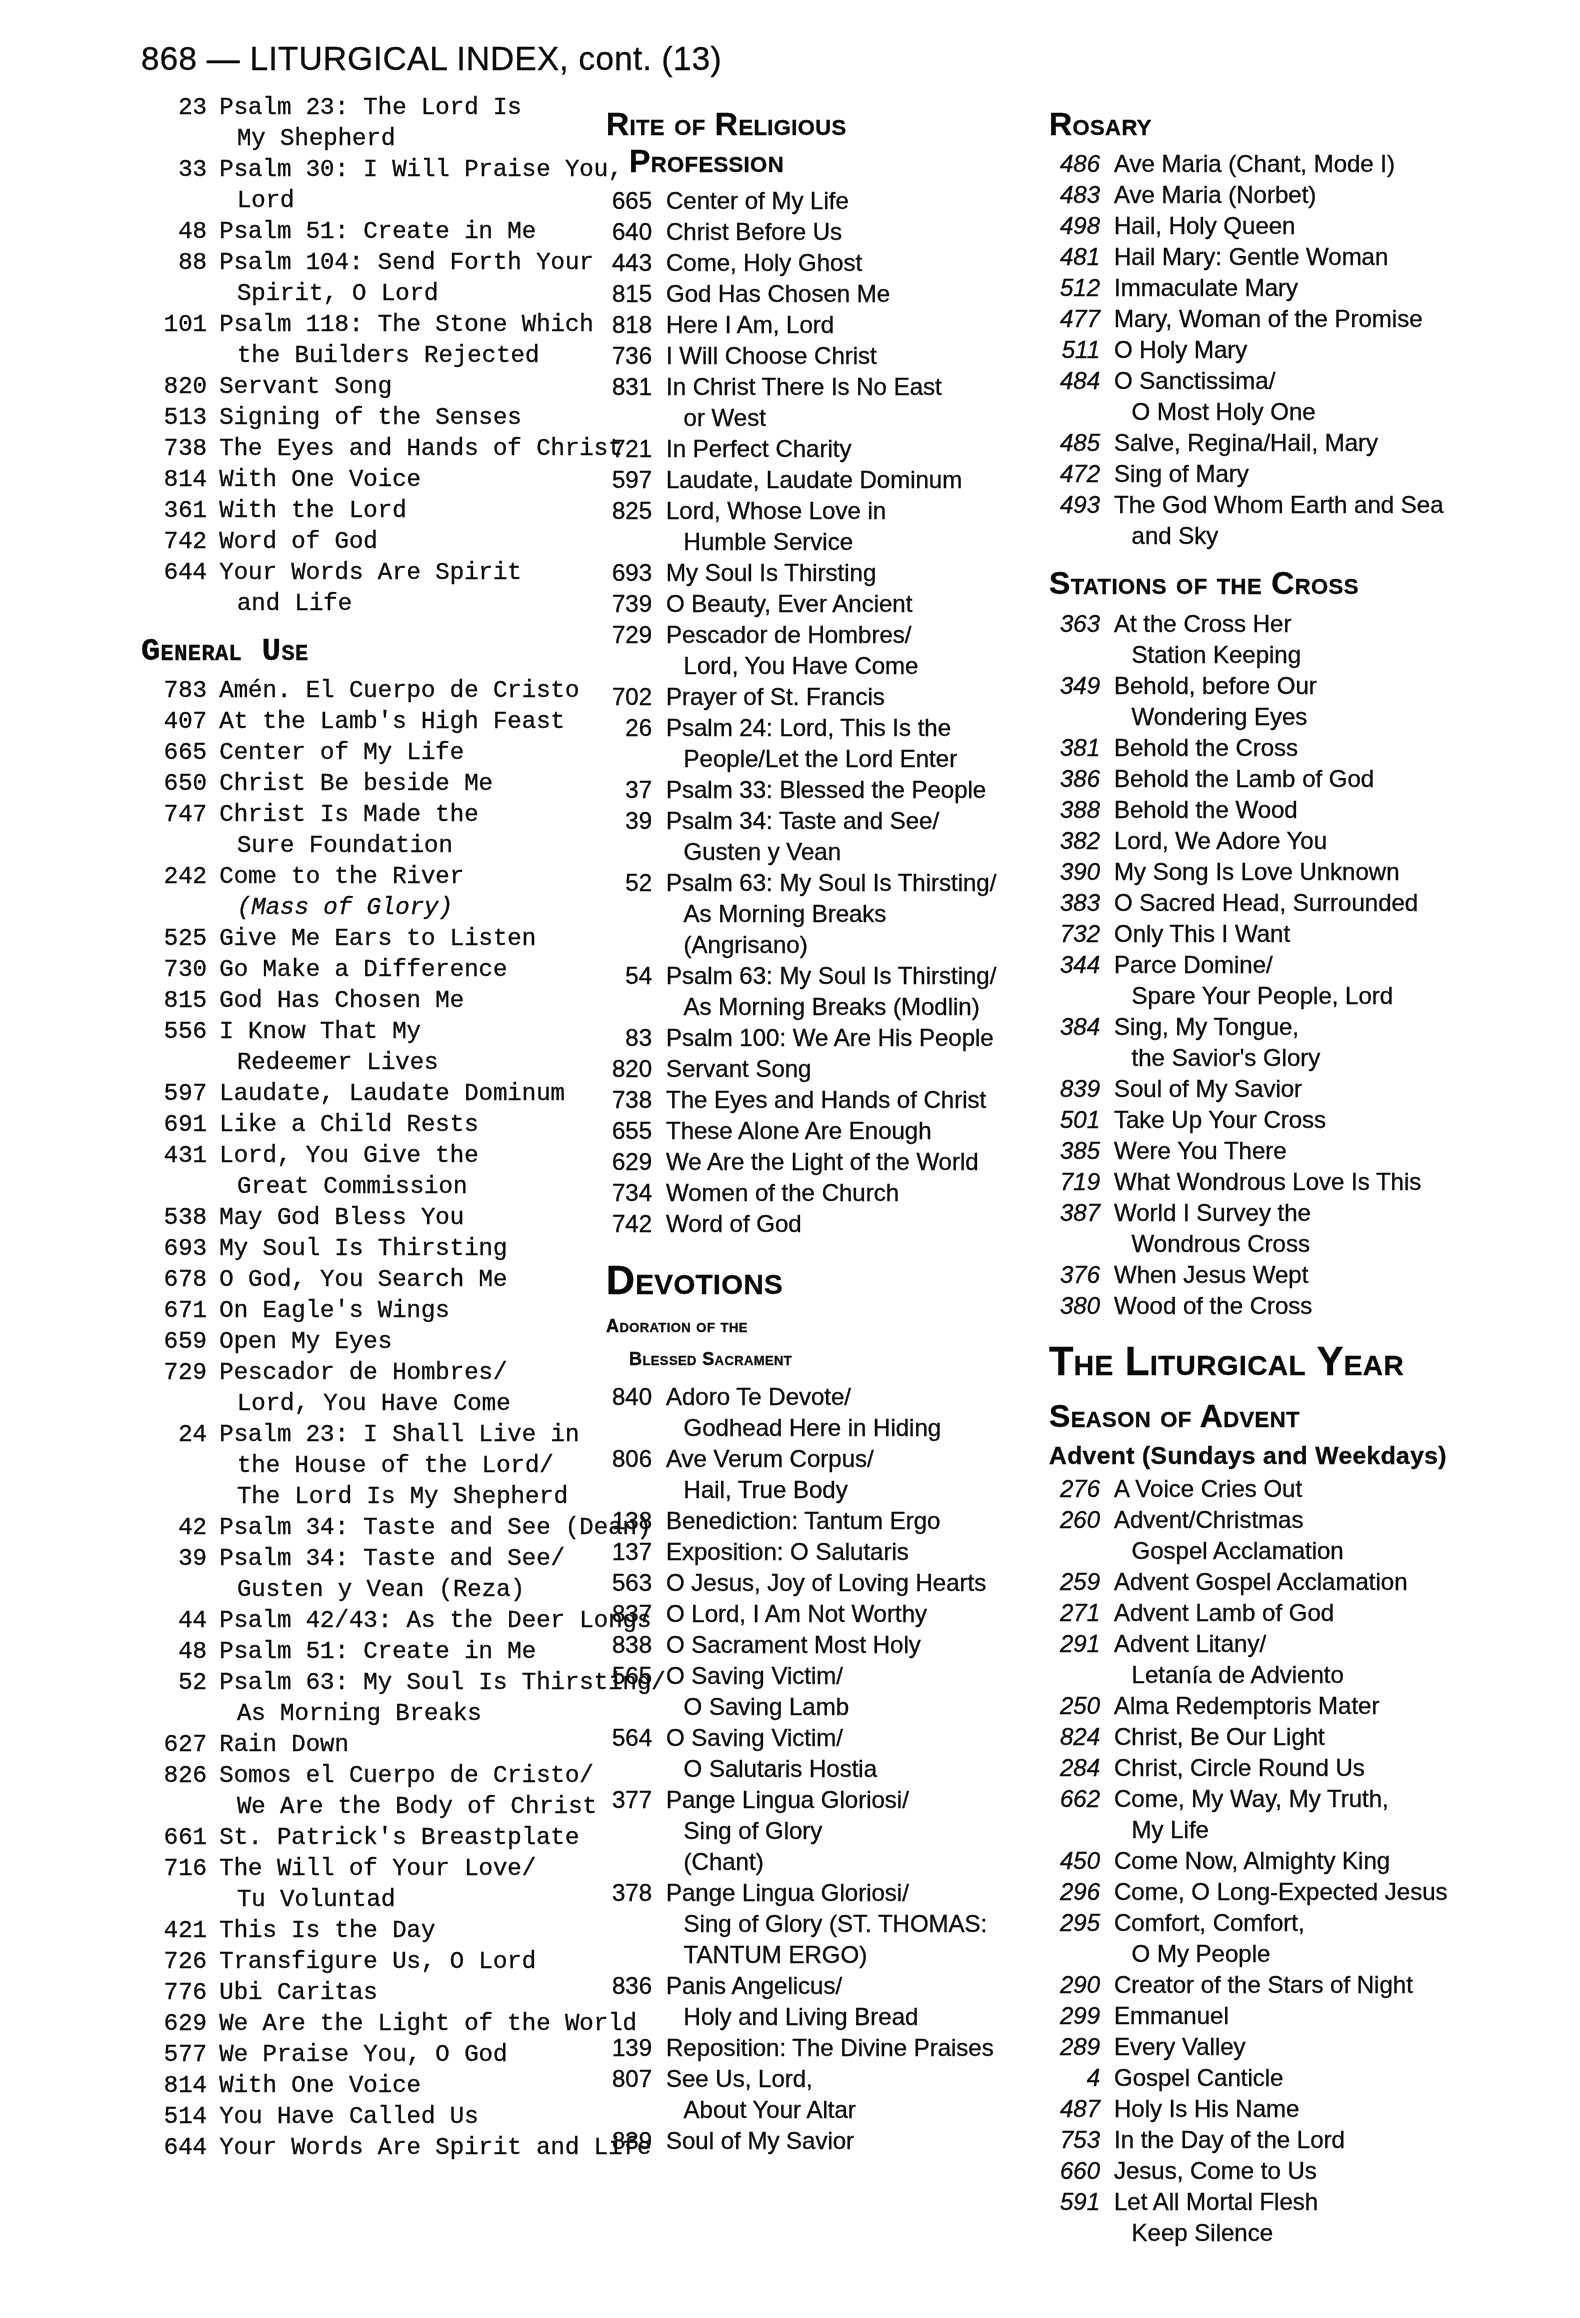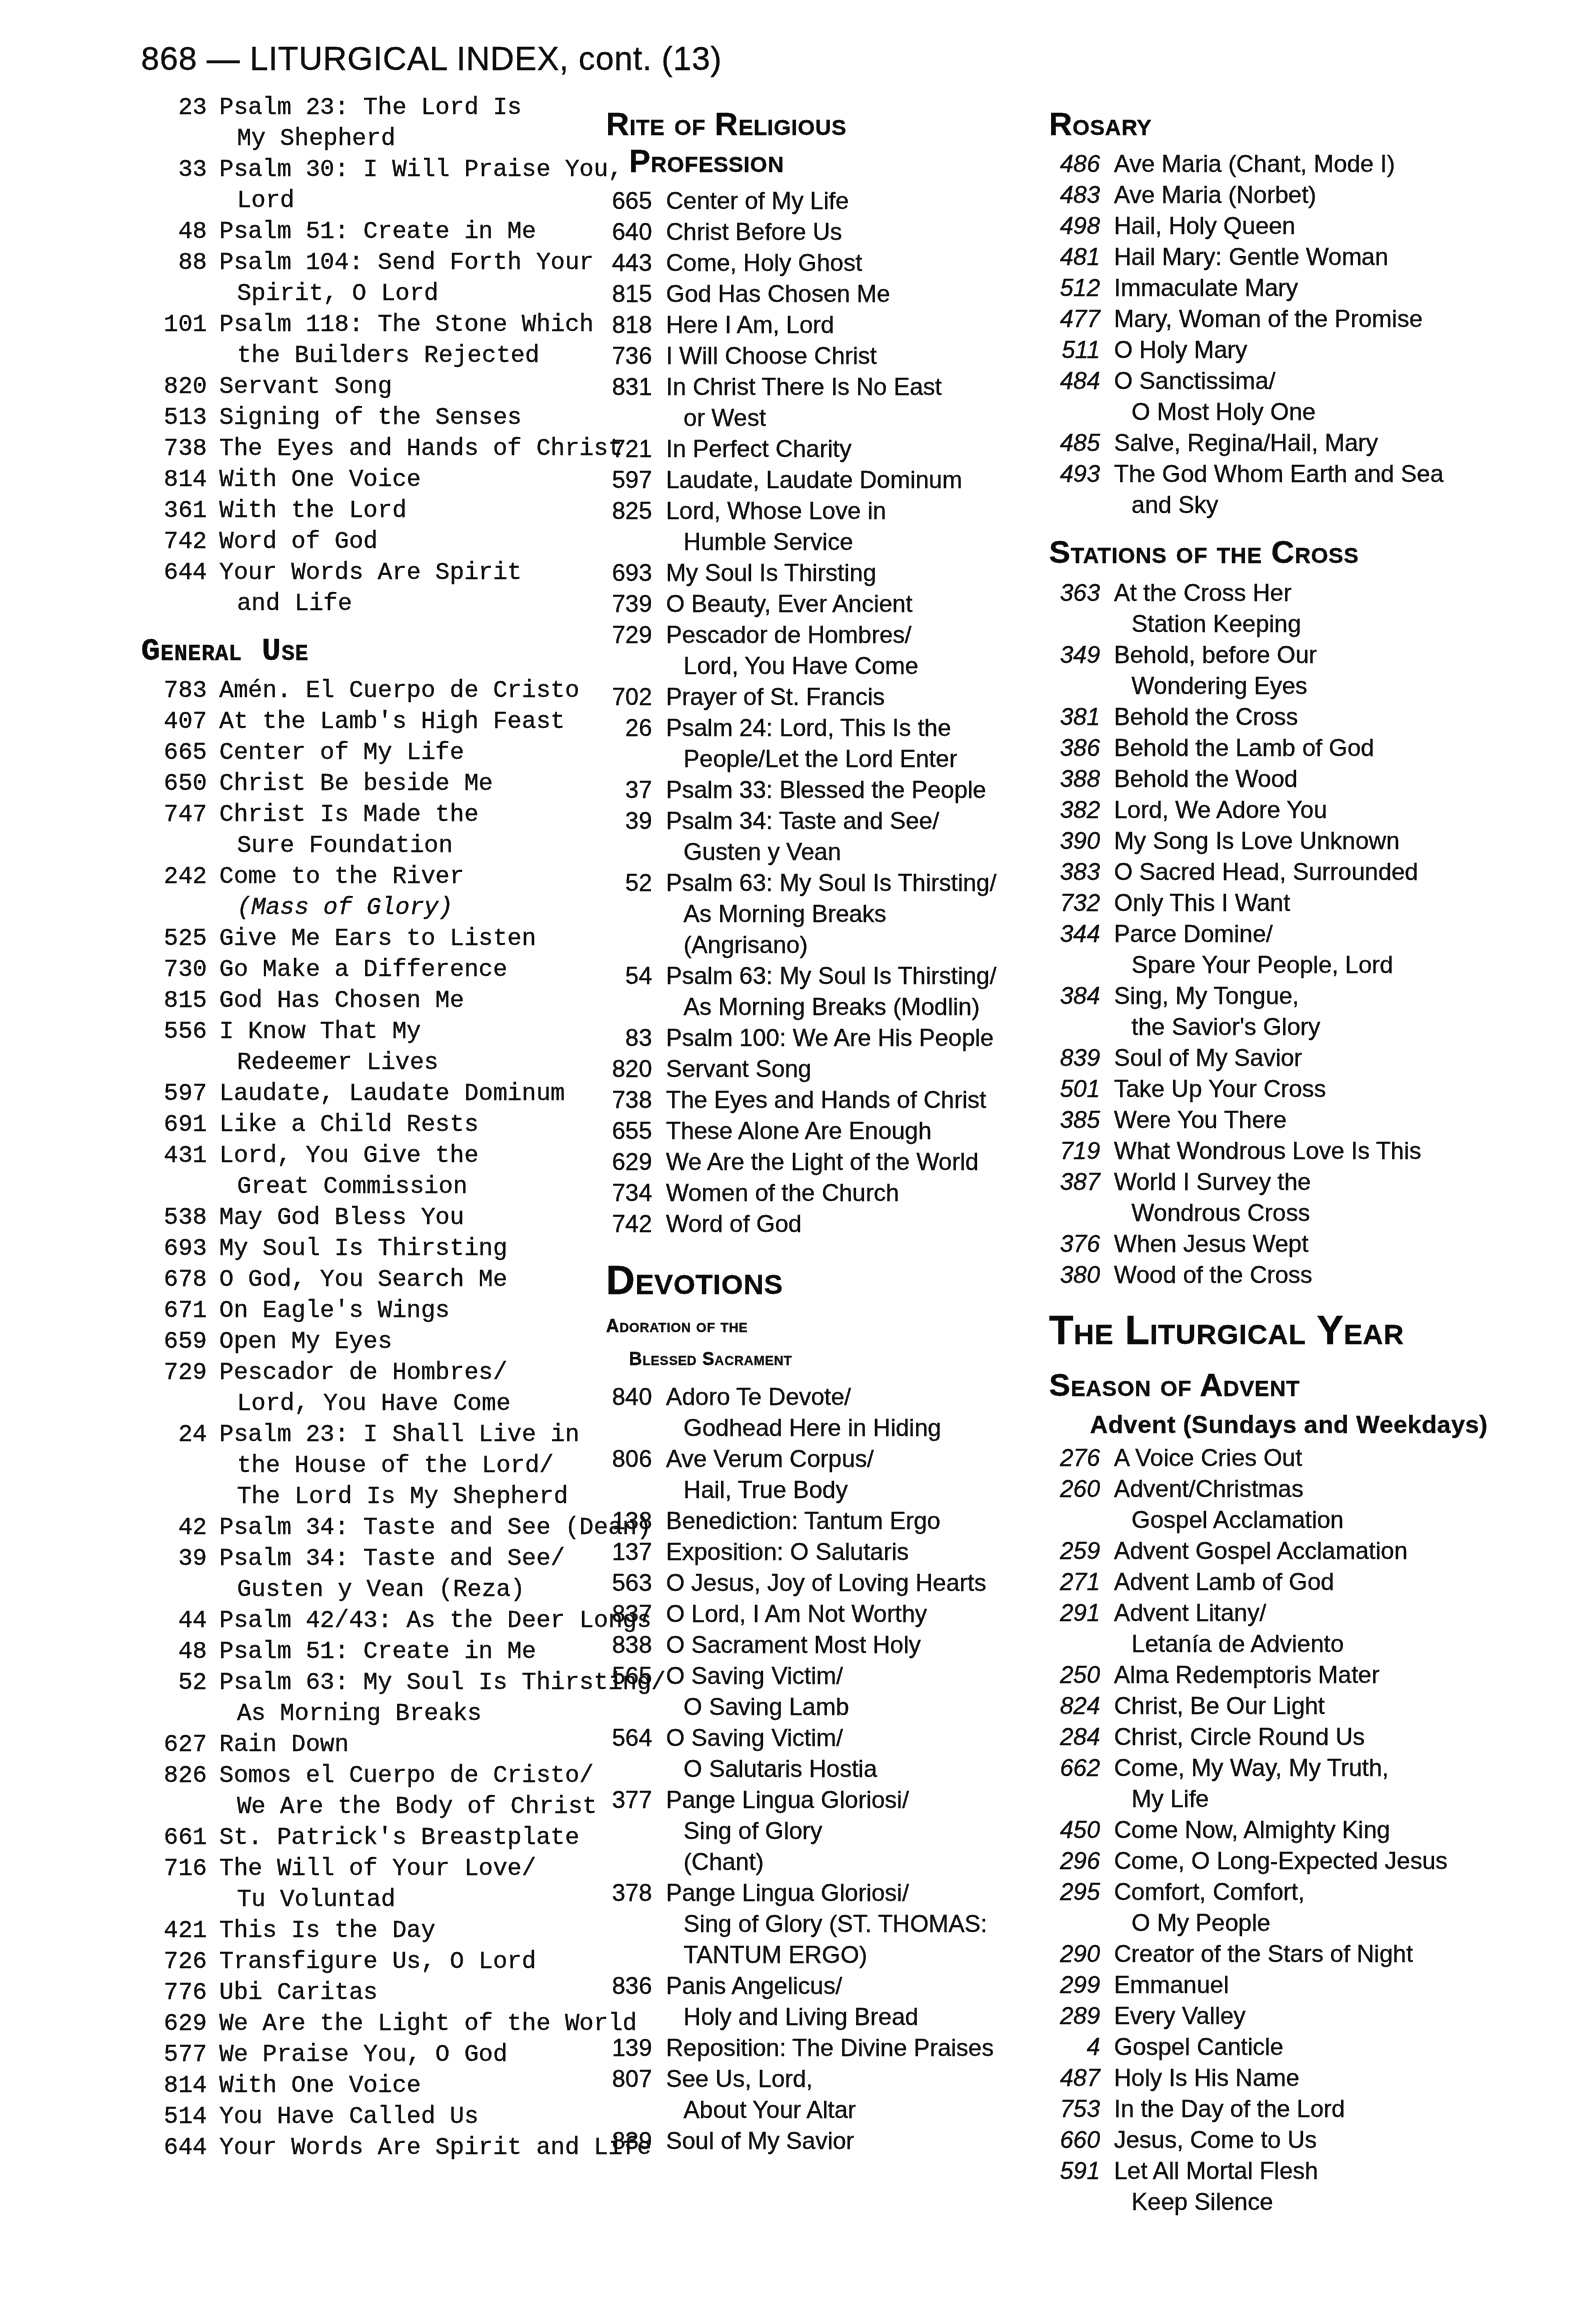--- a/index.html
+++ b/index.html
@@ -70,21 +70,21 @@
   .heading.subsection .h-line { line-height: 33px; }
 
   .heading.major { font-size: 40px; margin: 17.6px 0 7px; }
   .heading.major .h-line { line-height: 46px; }
 
   .heading.sub {
     font-variant: normal;
     font-size: 24.6px;
     margin: 3.5px 0 1.8px;
   }
-  .heading.sub .h-line { line-height: 31px; margin-left: 41px; }
+  .heading.sub .h-line { line-height: 31px; }
 </style>
 </head>
 <body>
 
 <div class="page">
   <div class="page-header">868 — LITURGICAL INDEX, cont. (13)</div>
   <div class="columns">
       <section class="column">
         <div class="entry">
           <span class="num">23</span>
@@ -730,20 +730,26 @@
             <div class="line cont">O Most Holy One</div>
           </div>
         </div>
         <div class="entry">
           <span class="num">485</span>
           <div class="title">
             <div class="line">Salve, Regina/Hail, Mary</div>
           </div>
         </div>
         <div class="entry">
+          <span class="num">472</span>
+          <div class="title">
+            <div class="line">Sing of Mary</div>
+          </div>
+        </div>
+        <div class="entry">
           <span class="num">493</span>
           <div class="title">
             <div class="line">The God Whom Earth and Sea</div>
             <div class="line cont">and Sky</div>
           </div>
         </div>
         <div class="heading section">
           <div class="h-line">Stations of the Cross</div>
         </div>
         <div class="entry">

